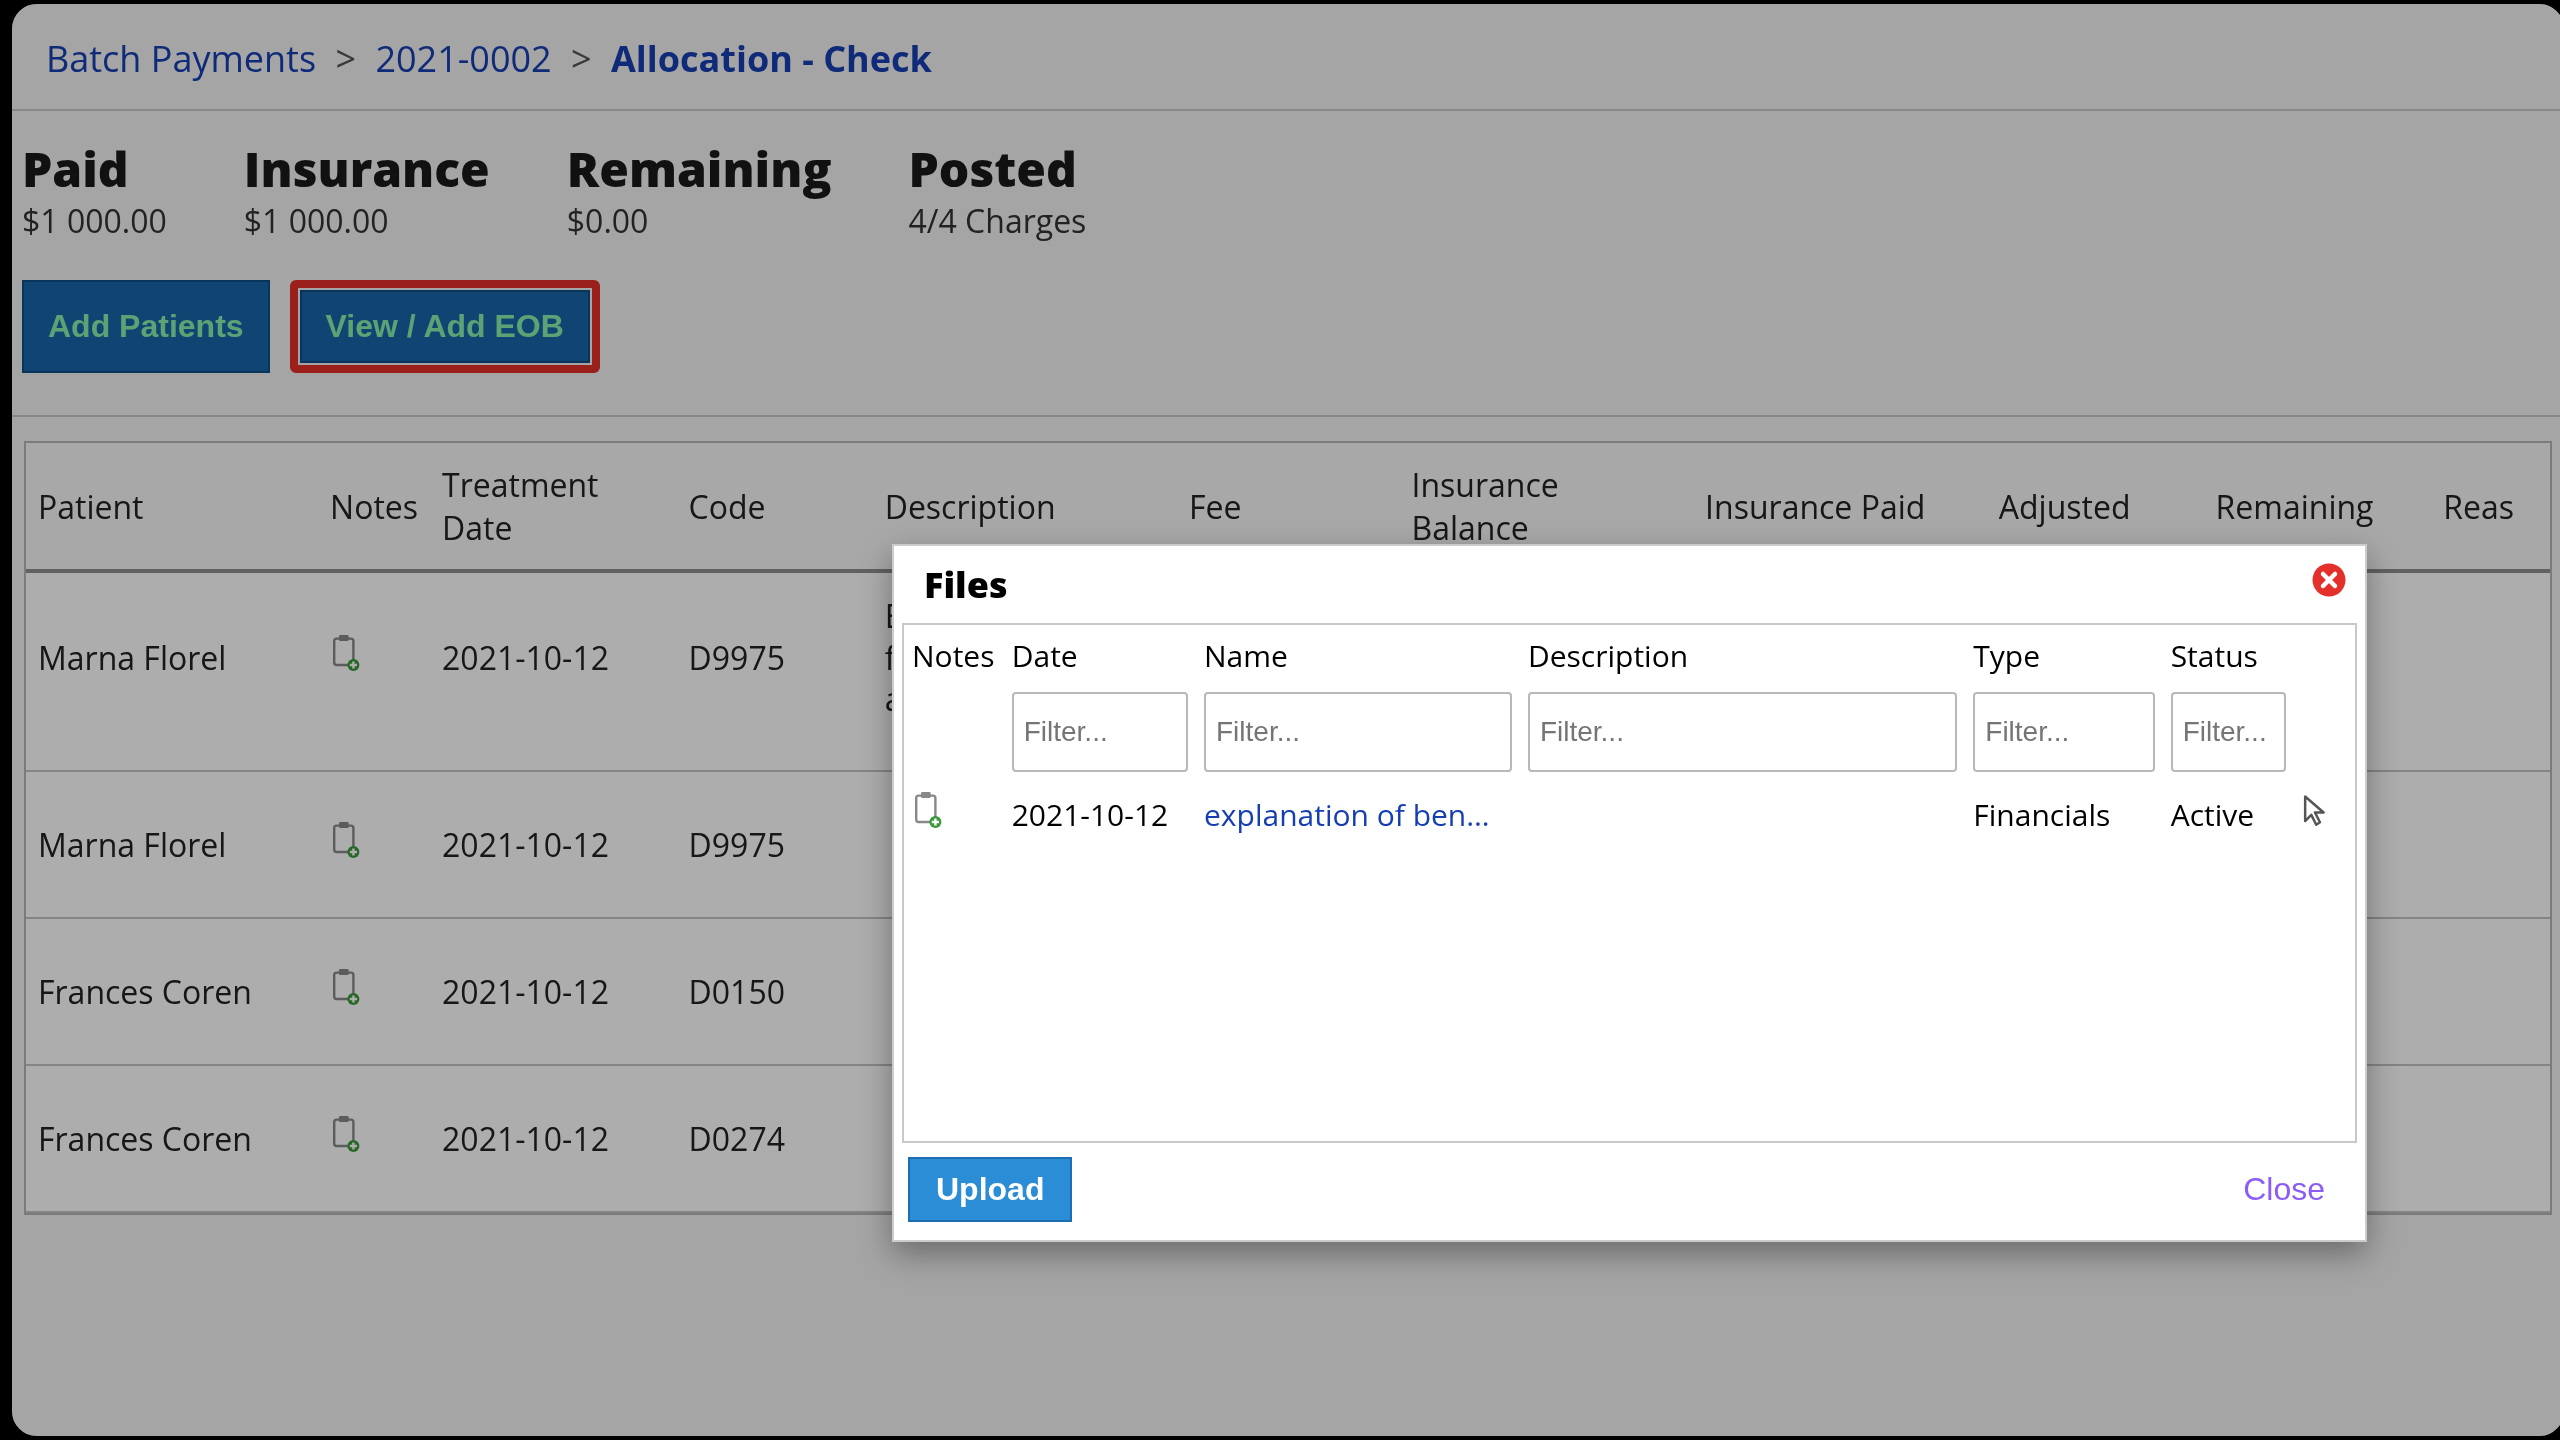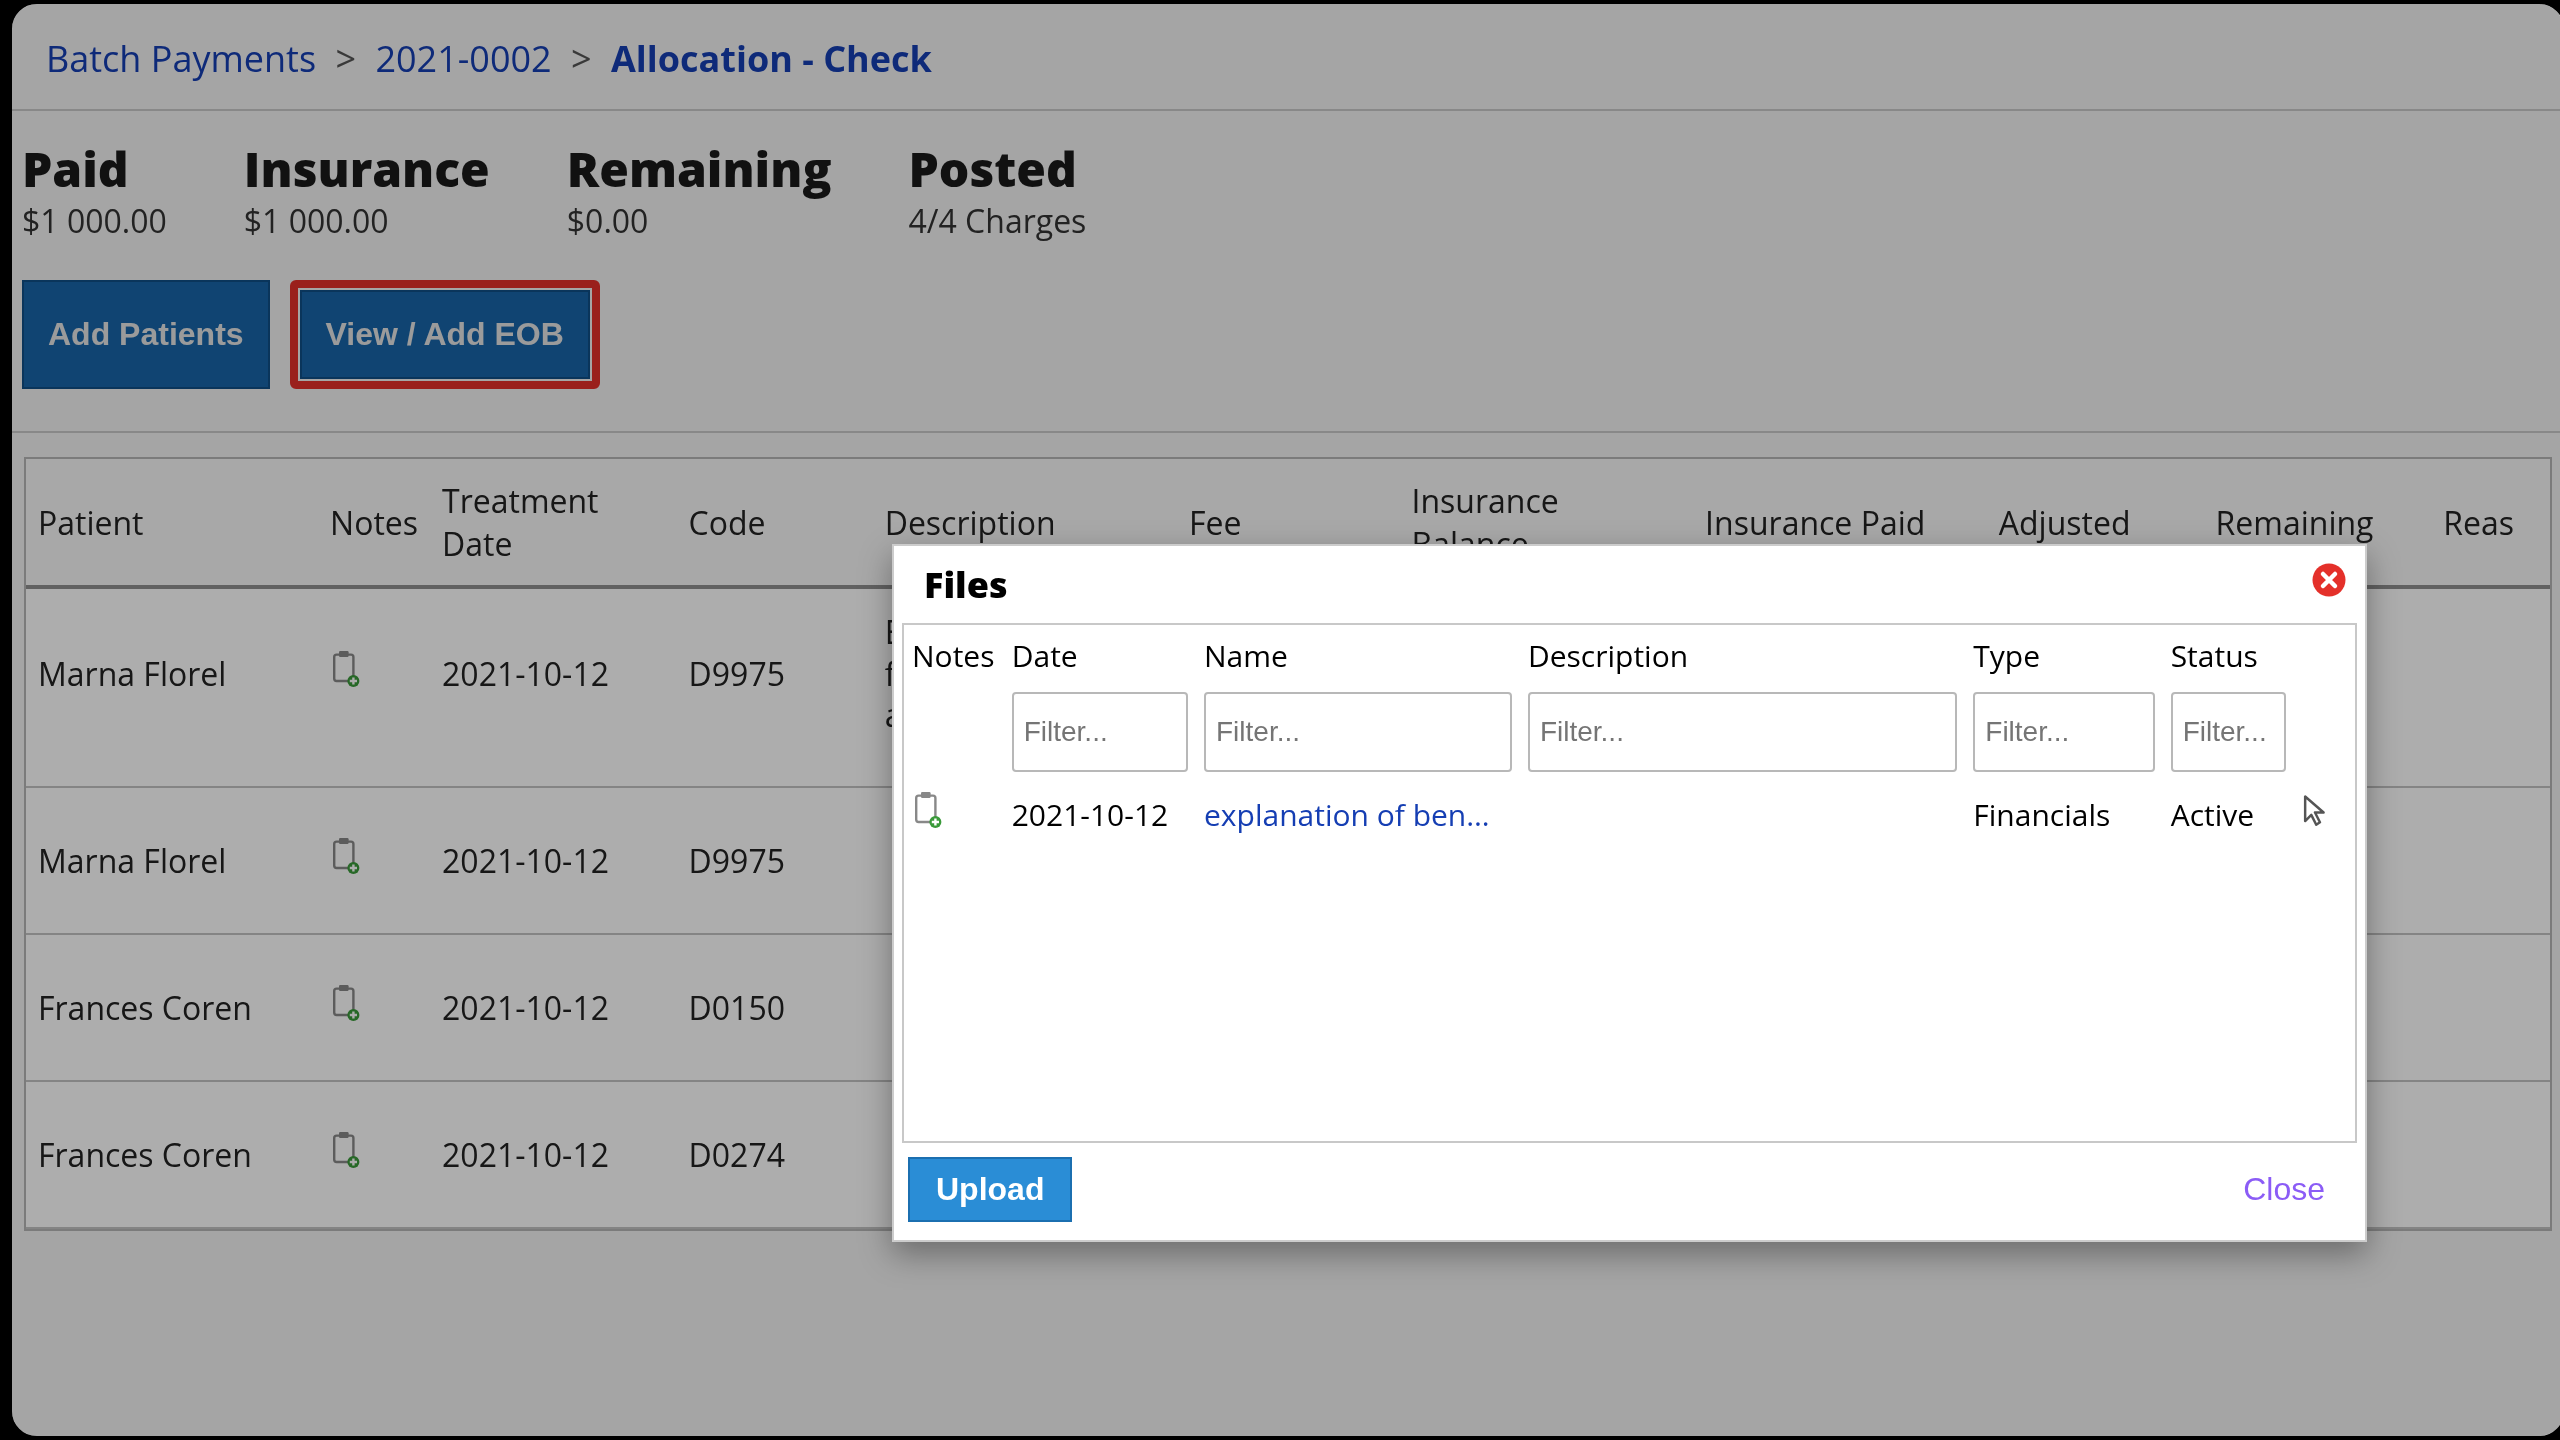--- a/index.html
+++ b/index.html
@@ -54,25 +54,25 @@
   }
   
   .btnrow {
     display: flex;
     gap: 20px;
     padding: 0 10px 42px 10px;
     border-bottom: 2px solid #c9c9c9;
   }
   .btn-primary {
     background: #1865a9;
-    color: #e5e5e5;
+    color: #86efac;
     border: 2px solid #0f4f86;
     font-size: 32px;
     font-weight: 700;
-    padding: 24px 24px;
+    padding: 16px 24px;
     cursor: pointer;
   }
   .highlight-box {
     border: 8px solid #e4302a;
     border-radius: 6px;
     padding: 2px;
     display: inline-block;
   }
   
   .table-wrap {

